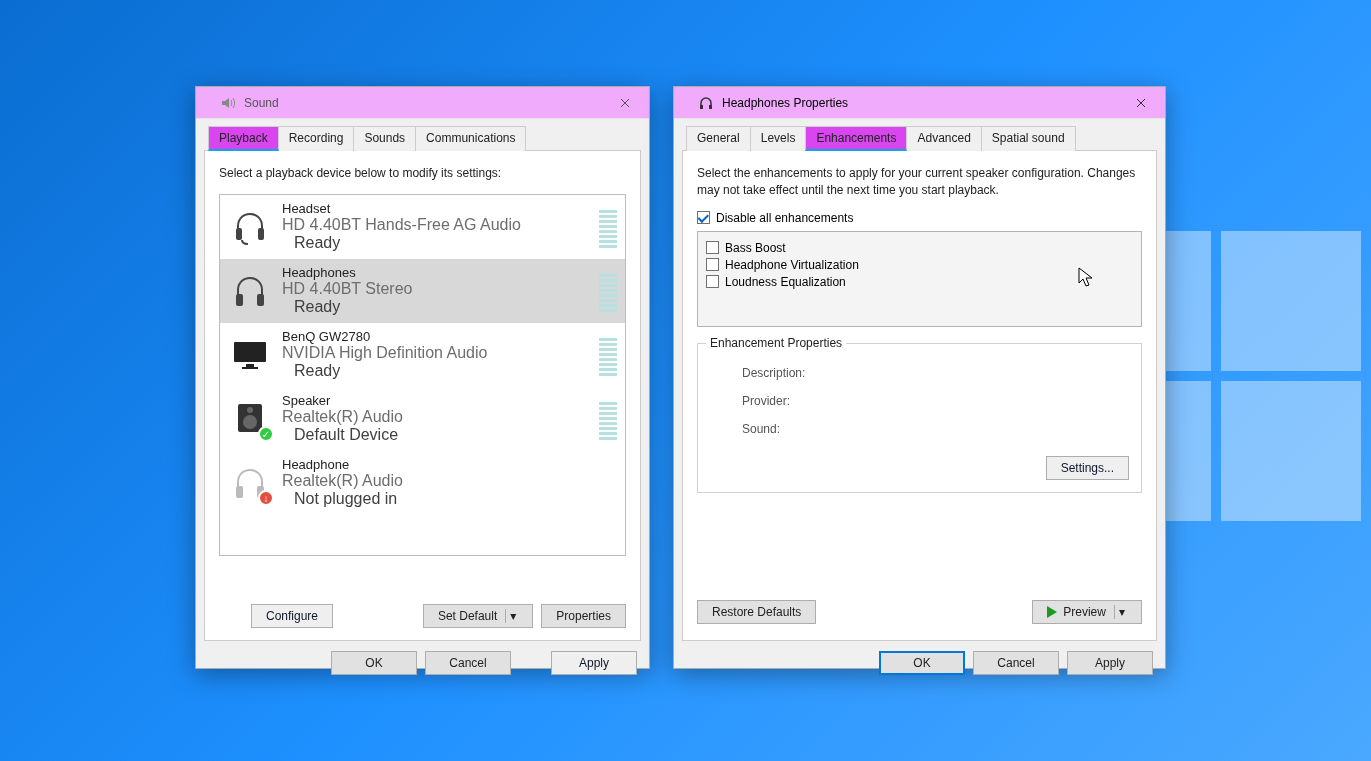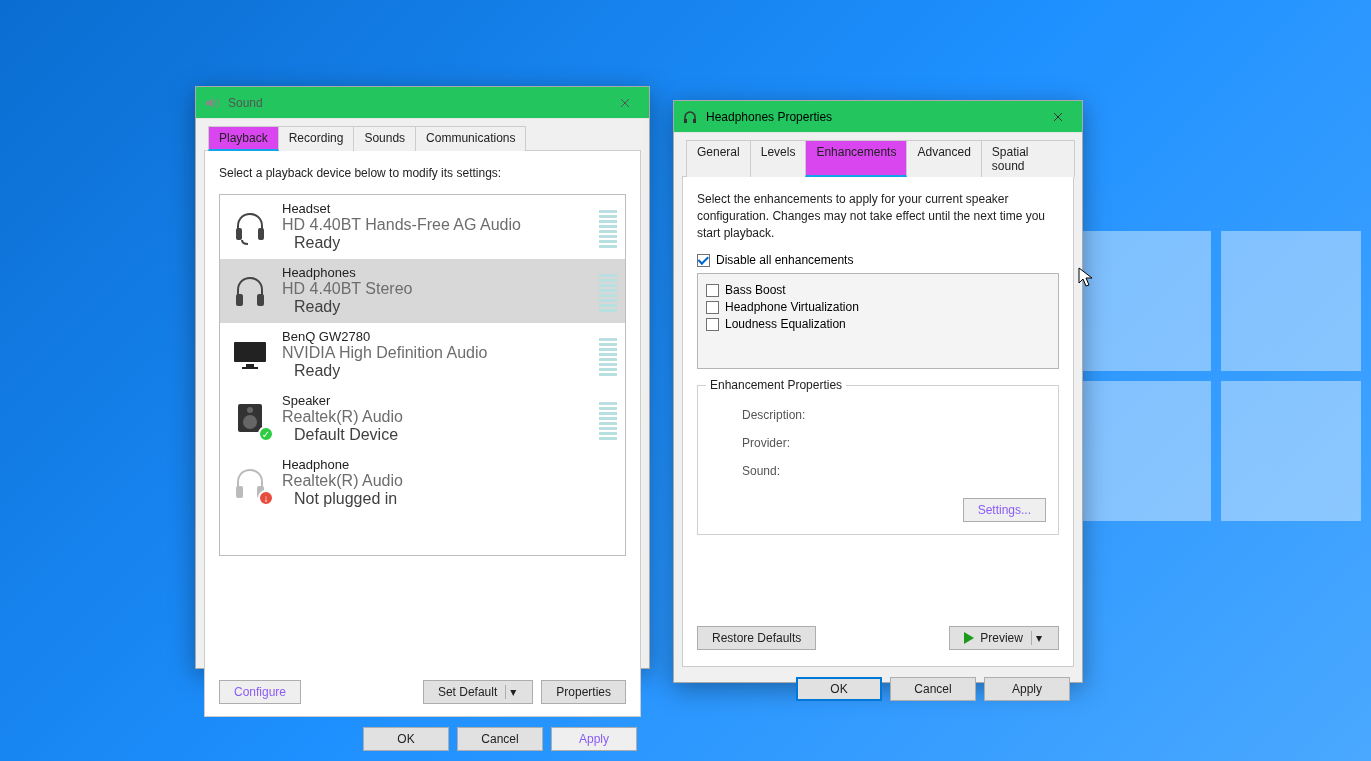--- a/index.html
+++ b/index.html
@@ -29,28 +29,28 @@
 .win-logo2::before{ content:""; position:absolute; left:0; top:150px; width:140px; height:140px; background:#fff; }
 .win-logo2::after { content:""; position:absolute; left:150px; top:150px; width:140px; height:140px; background:#fff; }
 
 .dialog {
   position: absolute;
   background: #f0f0f0;
   border: 1px solid #aaa;
   box-shadow: 0 6px 24px rgba(0,0,0,0.35);
 }
 .dlg-sound { left: 195px; top: 86px; width: 455px; height: 583px; }
-.dlg-props { left: 673px; top: 100px; width: 410px; height: 583px; }
+.dlg-props { left: 673px; top: 86px; width: 493px; height: 583px; }
 
 .titlebar {
   height: 32px;
-  background: #22c55e;
+  background: #f0abfc;
   display: flex;
   align-items: center;
-  padding: 0 2px 0 8px;
+  padding: 0 2px 0 24px;
   border-bottom: 1px solid #e5e5e5;
 }
 .titlebar .ti-icon { width: 16px; height: 16px; margin-right: 8px; }
 .titlebar .ti-text { flex: 1; font-size: 12px; color: #555; }
 .dlg-props .titlebar .ti-text { color: #000; }
 .titlebar .close-btn {
   width: 44px; height: 30px;
   display: flex; align-items: center; justify-content: center;
   color: #333; cursor: default;
 }
@@ -82,21 +82,21 @@
 .tabs-secondary .tab { font-size: 12px; }
 
 .tabpane {
   background: #fff;
   border: 1px solid #ccc;
   border-top: none;
   padding: 14px 14px 14px 14px;
   height: 480px;
   position: relative;
 }
-.dlg-sound .tabpane { height: 566px; }
+.dlg-sound .tabpane { height: 490px; }
 .dlg-props .tabpane { height: 490px; }
 
 .instr { color: #222; margin-bottom: 12px; line-height: 1.4; }
 
 .device-list {
   border: 1px solid #bdbdbd;
   height: 362px;
   overflow: auto;
   background: #fff;
 }
@@ -133,21 +133,21 @@
   background: #e1e1e1;
   border: 1px solid #adadad;
   padding: 4px 14px;
   min-width: 80px;
   font-size: 12px;
   color: #222;
   text-align: center;
   display: inline-flex; align-items:center; justify-content:center;
   height: 24px;
 }
-.btn.disabled { color: #8b5cf6; background:#efefef; }
+.btn.disabled { color: #0f172a; background:#efefef;margin-left:32px; }
 .btn.split { padding-right: 12px; }
 .btn .chev { border-left:1px solid #adadad; margin-left:8px; padding:0 4px; height:100%; display:flex; align-items:center; }
 .btn.default { border: 2px solid #0078d7; padding:3px 13px; }
 
 .footer {
   display: flex; gap: 8px; justify-content: flex-end;
   padding: 10px 12px;
 }
 .footer .btn { min-width: 86px; }
 

